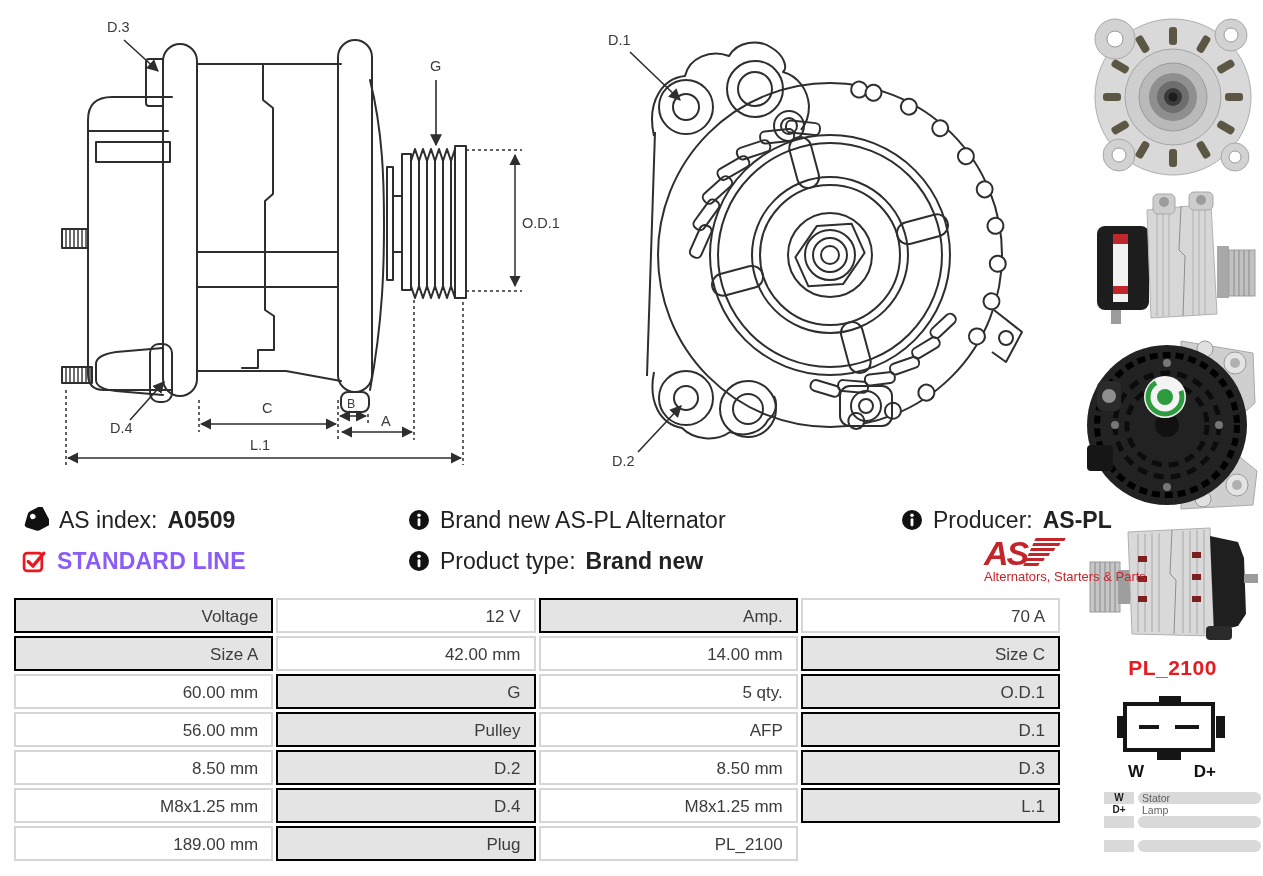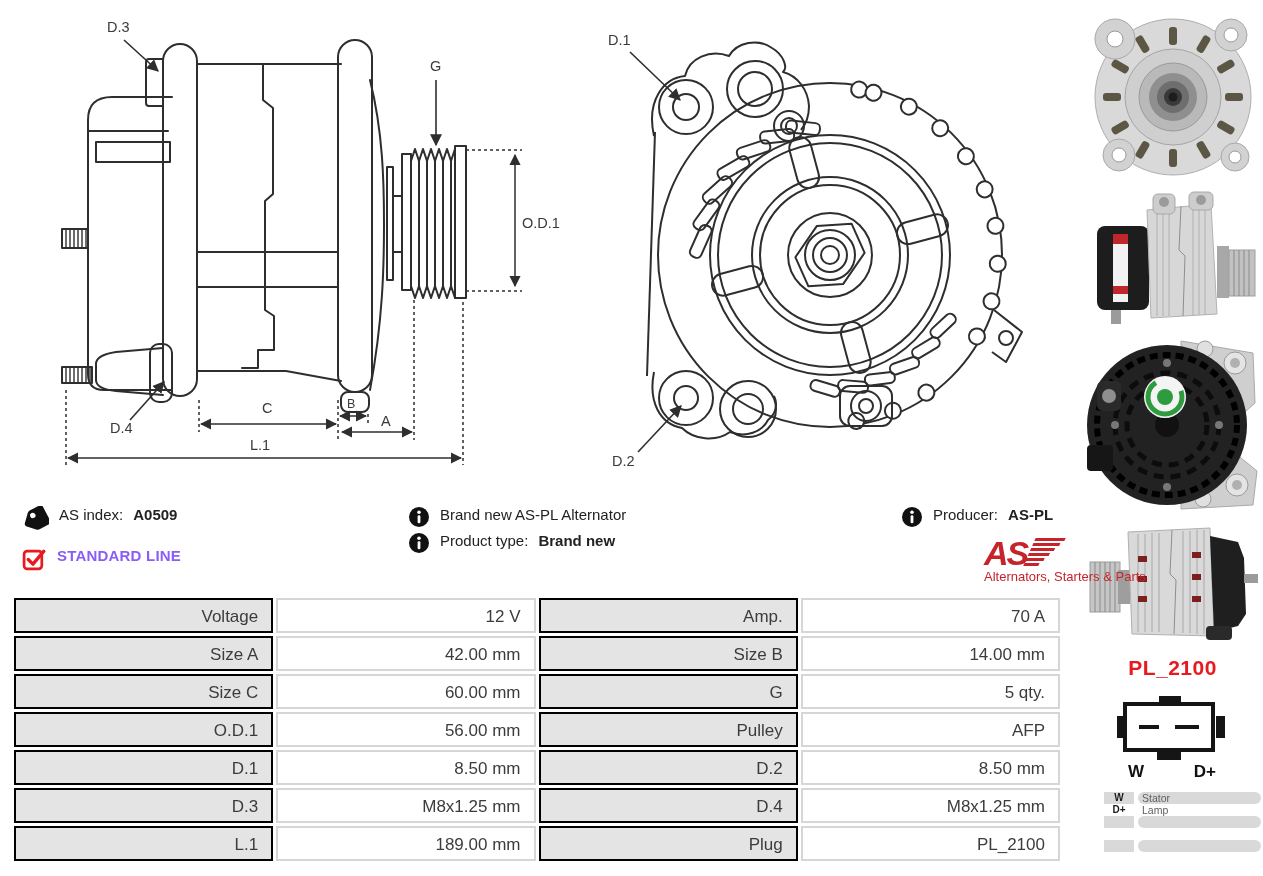--- a/index.html
+++ b/index.html
@@ -1,21 +1,21 @@
 <!DOCTYPE html>
 <html><head>
 <meta charset="utf-8">
 <style>
   html,body{margin:0;padding:0;background:#fff;}
   #canvas{position:relative;width:1263px;height:876px;background:#ffffff;overflow:hidden;
           font-family:"Liberation Sans",sans-serif;color:#222;}
   svg text{font-family:"Liberation Sans",sans-serif;}
   .abs{position:absolute;}
   
-  .info-line{position:absolute;display:flex;gap:10px;font-size:15px;color:#222;height:28px;}
+  .info-line{position:absolute;display:flex;align-items:center;gap:10px;font-size:23px;color:#222;height:28px;}
   .info-line .b{font-weight:700;}
   .red-bold{color:#8b5cf6;font-weight:700;letter-spacing:.2px;}
   .plain{font-weight:400;}
   
   .as-logo{position:absolute;left:984px;top:534px;width:100px;text-align:center;}
   .as-mark{display:flex;align-items:flex-end;justify-content:flex-start;height:34px;}
   .as-text{font-style:italic;font-weight:800;font-size:34px;line-height:30px;color:#c5242b;letter-spacing:-2px;}
   .as-stripes{display:inline-block;margin-left:2px;transform:skewX(-24deg);}
   .as-stripes i{display:block;height:3px;background:#c5242b;margin-bottom:2px;}
   .as-sub{font-size:13px;color:#c5242b;white-space:nowrap;margin-top:1px;}
@@ -396,21 +396,21 @@
 
   <div class="info-line" style="left:408px;top:506px">
     <svg width="22" height="22" viewBox="0 0 22 22">
       <circle cx="11" cy="11" r="10" fill="#111"></circle>
       <circle cx="11" cy="6.2" r="1.8" fill="#fff"></circle>
       <rect x="9.6" y="9.2" width="2.8" height="8" rx="1.3" fill="#fff"></rect>
     </svg>
     <span class="plain">Brand new AS-PL Alternator</span>
   </div>
 
-  <div class="info-line" style="left:408px;top:532px">
+  <div class="info-line" style="left:408px;top:547px">
     <svg width="22" height="22" viewBox="0 0 22 22">
       <circle cx="11" cy="11" r="10" fill="#111"></circle>
       <circle cx="11" cy="6.2" r="1.8" fill="#fff"></circle>
       <rect x="9.6" y="9.2" width="2.8" height="8" rx="1.3" fill="#fff"></rect>
     </svg>
     <span class="plain">Product type:</span>
     <span class="b">Brand new</span>
   </div>
 
   <div class="info-line" style="left:901px;top:506px">
@@ -439,21 +439,20 @@
   </div>
 
   <div class="spec">
     <div class="cell lbl">Voltage</div>
     <div class="cell val">12 V</div>
     <div class="cell lbl">Amp.</div>
     <div class="cell val">70 A</div>
 
     <div class="cell lbl">Size A</div>
     <div class="cell val">42.00 mm</div>
-    <div class="cell lbl">Size B</div>
     <div class="cell val">14.00 mm</div>
 
     <div class="cell lbl">Size C</div>
     <div class="cell val">60.00 mm</div>
     <div class="cell lbl">G</div>
     <div class="cell val">5 qty.</div>
 
     <div class="cell lbl">O.D.1</div>
     <div class="cell val">56.00 mm</div>
     <div class="cell lbl">Pulley</div>

